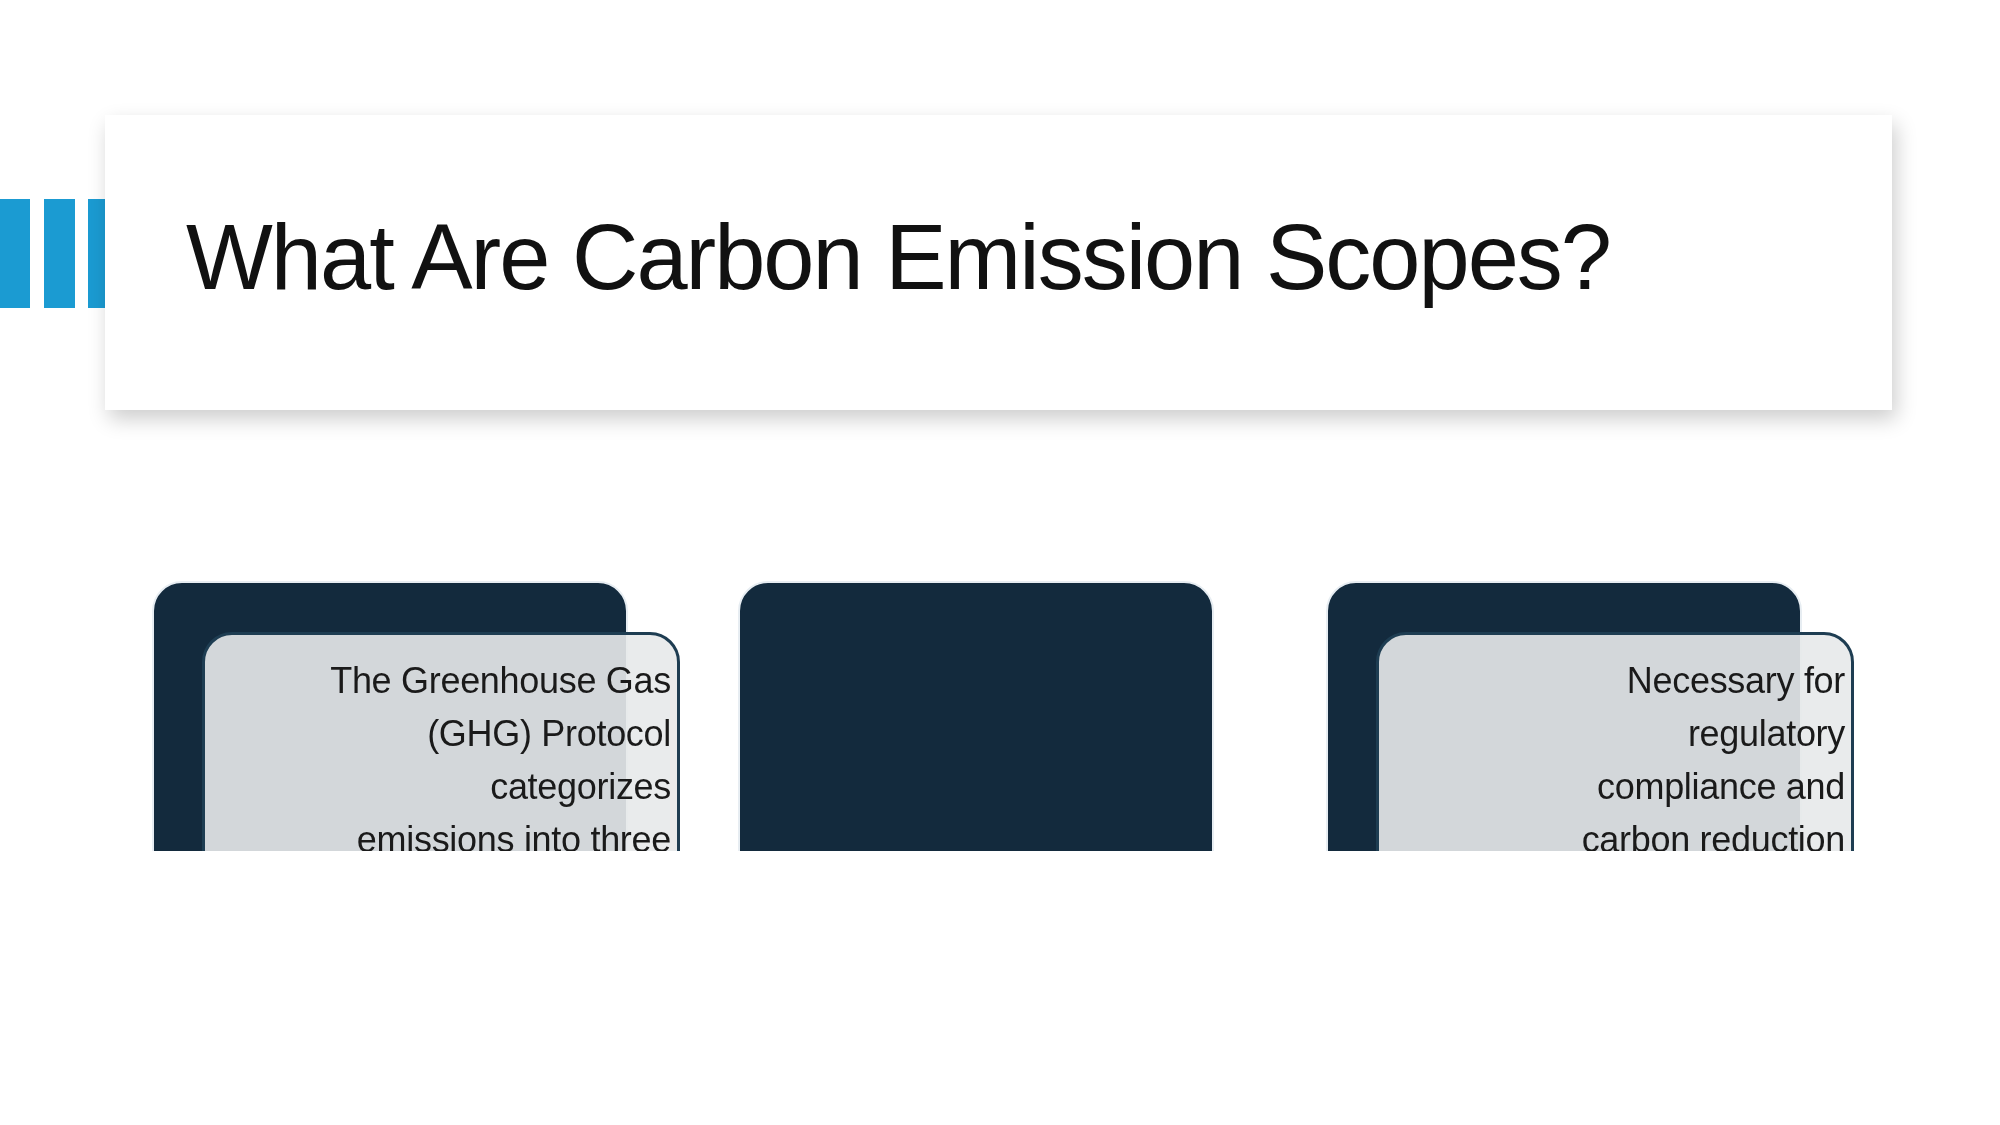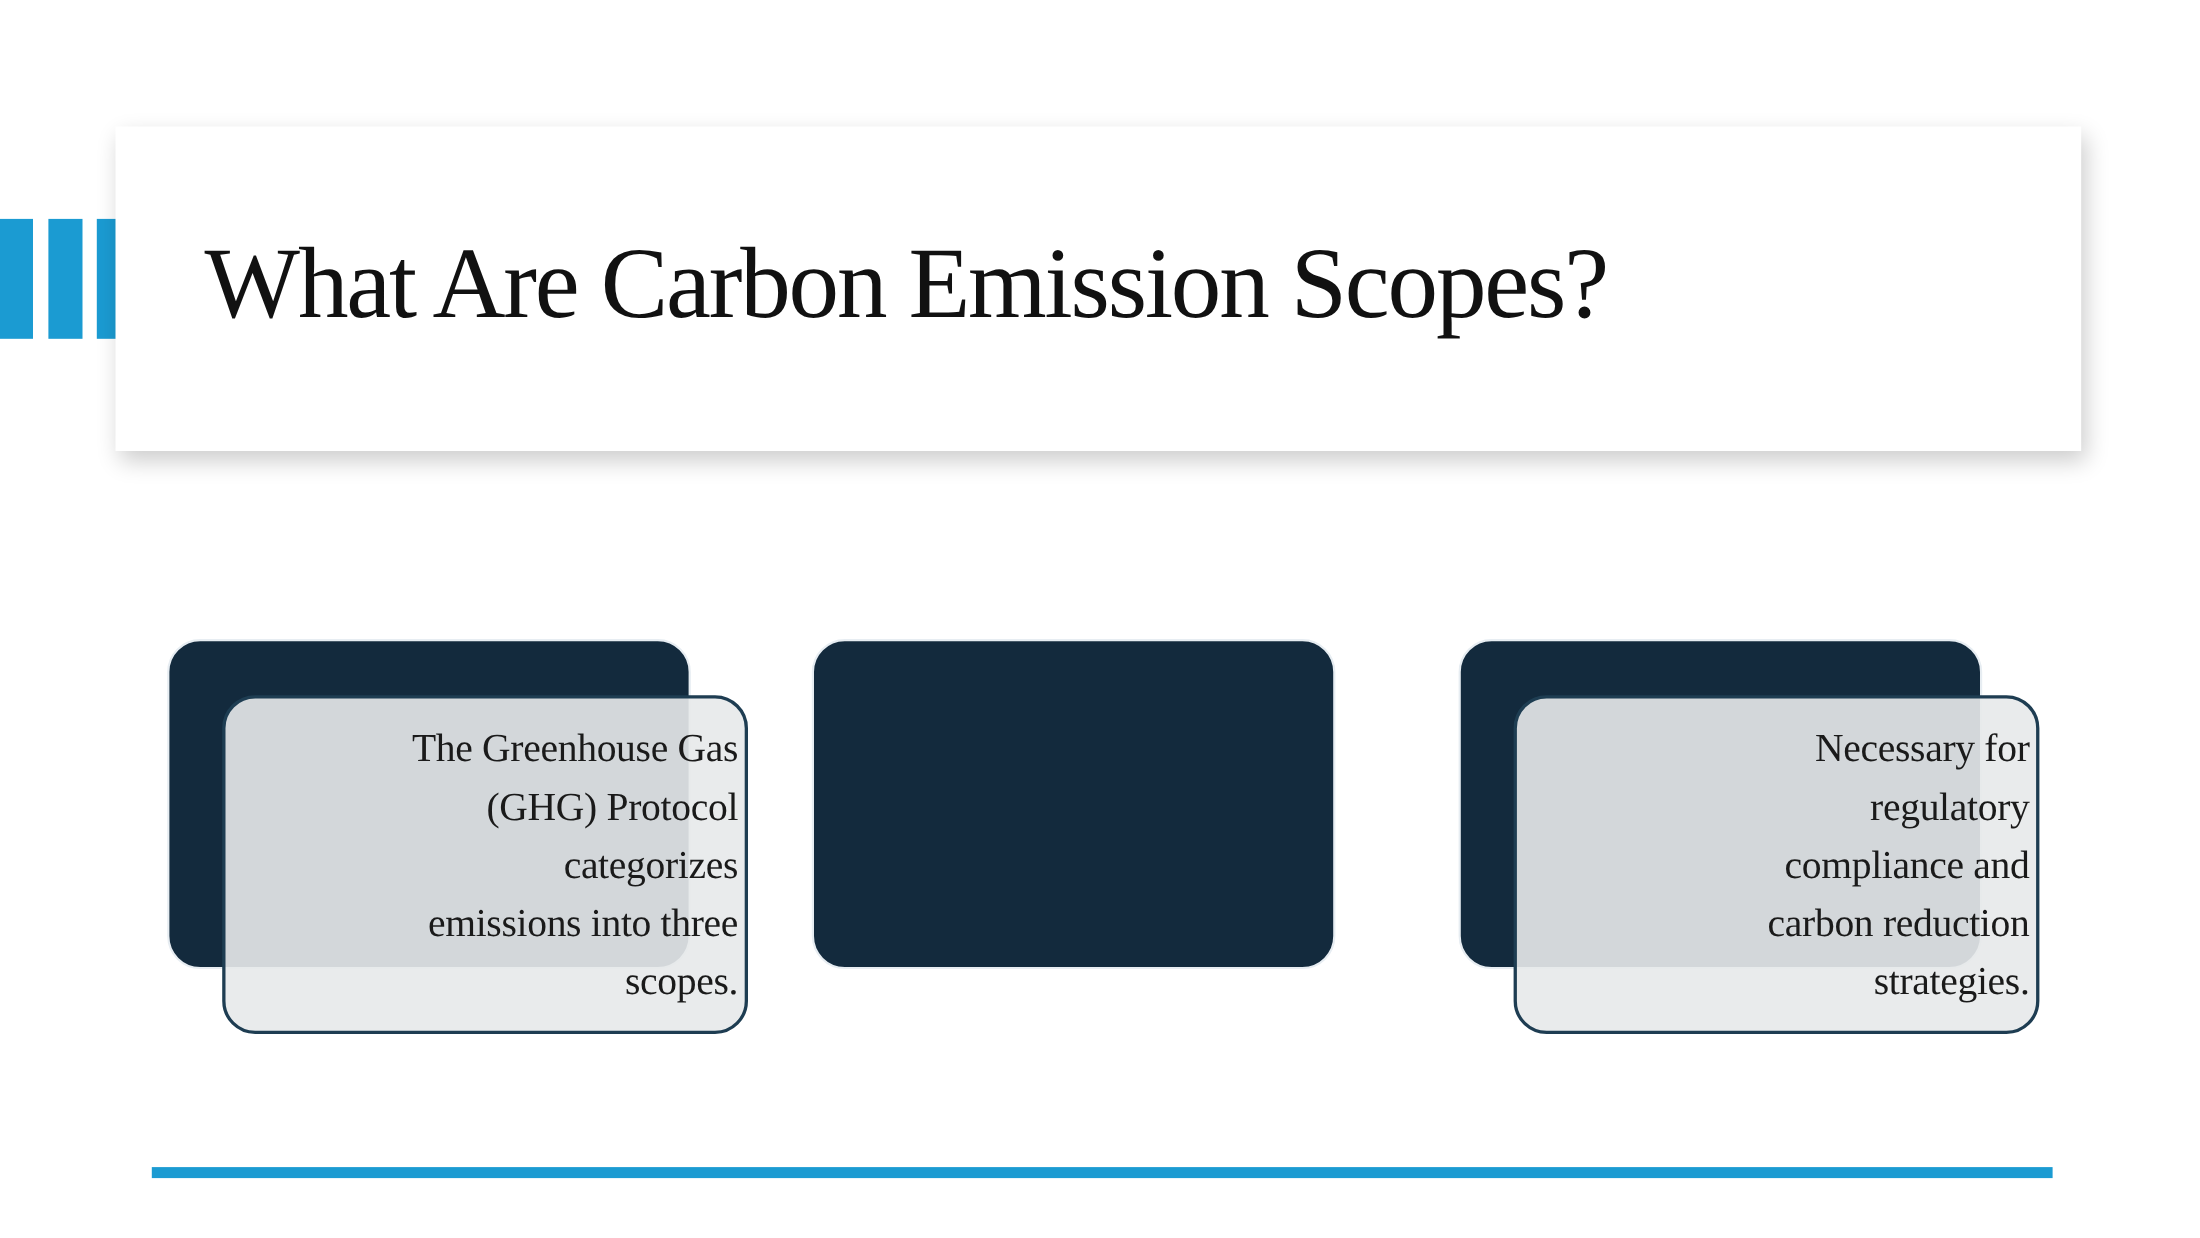--- a/index.html
+++ b/index.html
@@ -9,24 +9,24 @@
     --card-fill:rgba(231,233,234,0.91);
     --card-border:#1e3d52;
     --title-color:#111111;
     --body-color:#1a1a1a;
     --bg:#ffffff;
   }
   *{box-sizing:border-box;margin:0;padding:0;}
   html,body{background:var(--bg);}
   .slide{
     position:relative;
-    width:2000px;height:1125px;
+    width:2000px;height:851px;
     background:var(--bg);
     overflow:hidden;
-    font-family:Liberation Serif, serif;
+    font-family:Liberation Sans, sans-serif;
   }
   
   .accent-bars .bar{
     position:absolute;
     top:199px;height:109px;width:30px;
     background:var(--accent);
   }
   .bar.b1{left:0;}
   .bar.b2{left:44px;width:31px;}
   .bar.b3{left:88px;}

